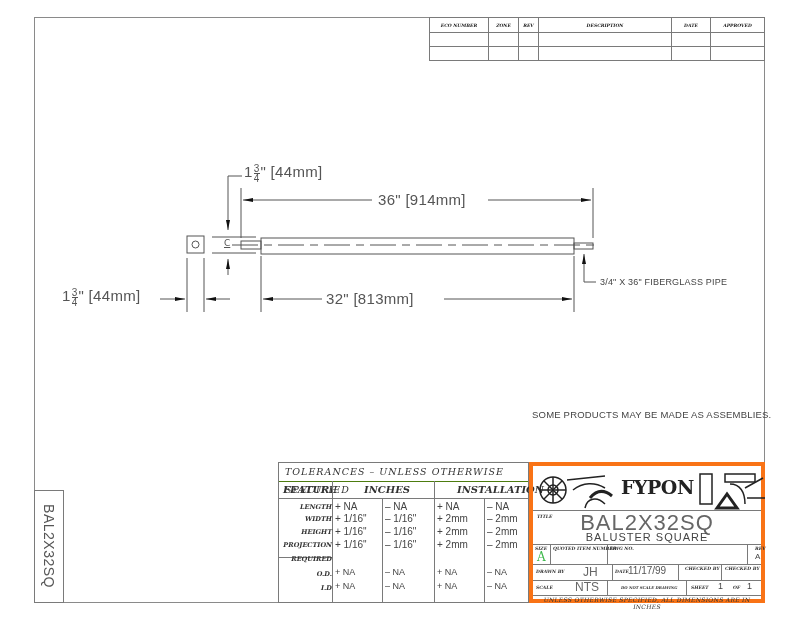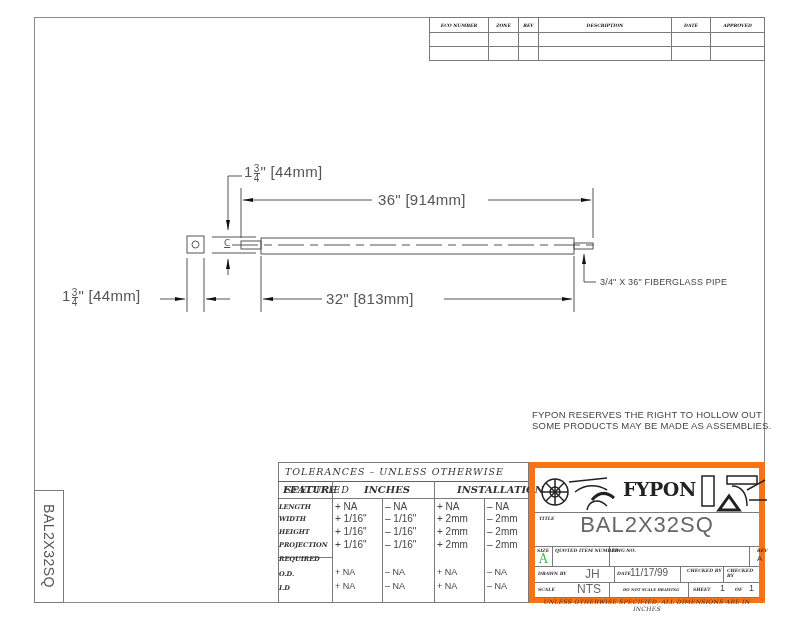--- a/index.html
+++ b/index.html
@@ -16,24 +16,24 @@
   .frac{display:inline-block;vertical-align:middle;text-align:center;font-size:10px;line-height:9px;margin:0 1px;}
   .frac span{display:block;}
   .frac .top{border-bottom:1px solid #555;}
   .note{font-family:"Liberation Sans","DejaVu Sans",sans-serif;font-size:9.5px;color:#444;line-height:11px;white-space:nowrap;letter-spacing:0.2px;}
   
   .tol{position:absolute;left:278px;top:462px;width:251px;height:141px;border:1px solid #7a7a7a;box-sizing:border-box;}
   .tol .hdr{height:18px;border-bottom:1px solid #4d7c0f;font-size:9.5px;line-height:18px;padding-left:6px;letter-spacing:1px;color:#333;}
   .tol .h2{position:absolute;top:18px;left:0;right:0;height:17px;border-bottom:1px solid #7a7a7a;font-size:10px;line-height:17px;}
   .tol .vline{position:absolute;top:18px;bottom:0;border-left:1px solid #7a7a7a;}
   .tol .vline2{position:absolute;top:35px;bottom:0;border-left:1px solid #7a7a7a;}
-  .tol .lbl{position:absolute;left:0;width:53px;text-align:left;font-size:6.5px;}
+  .tol .lbl{position:absolute;left:0;width:53px;text-align:right;font-size:6.5px;}
   .tol .val{position:absolute;font-size:10px;color:#444;font-family:"Liberation Sans",sans-serif;white-space:nowrap;}
   
-  .tb{position:absolute;left:529px;top:462px;width:236px;height:141px;border:6px solid #f97316;box-sizing:border-box;}
+  .tb{position:absolute;left:529px;top:462px;width:236px;height:141px;border:4px solid #f97316;box-sizing:border-box;}
   .tb .row{position:absolute;left:0;right:0;border-top:1px solid #7a7a7a;}
   .tb .sm{position:absolute;font-size:4.5px;}
   .side{position:absolute;left:34px;top:490px;width:30px;height:113px;border:1px solid #7a7a7a;box-sizing:border-box;}
   .side-text{position:absolute;left:49px;top:546px;transform:translate(-50%,-50%) rotate(90deg);font-family:"Liberation Sans",sans-serif;font-size:14px;color:#555;white-space:nowrap;letter-spacing:0.5px;}
 </style>
 </head>
 <body>
 
 <div class="frame"></div>
 
@@ -119,21 +119,20 @@
 <div class="abs dim" style="left:378px;top:191px;">36" [914mm]</div>
 <div class="abs dim" style="left:62px;top:287px;">
   <span>1</span><span class="frac"><span class="top">3</span><span>4</span></span><span>" [44mm]</span>
 </div>
 <div class="abs dim" style="left:326px;top:290px;">32" [813mm]</div>
 <div class="abs" style="left:224px;top:238px;font-size:9px;color:#555;text-decoration:underline;">C</div>
 <div class="abs note" style="left:600px;top:277px;font-size:9px;">3/4" X 36" FIBERGLASS PIPE</div>
 
 <div class="abs note" style="left:532px;top:400px;">
   <div style="height:9px"></div>
-  <div>FYPON RESERVES THE RIGHT TO HOLLOW OUT</div>
   <div>SOME PRODUCTS MAY BE MADE AS ASSEMBLIES.</div>
 </div>
 
 <div class="side"></div>
 <div class="side-text">BAL2X32SQ</div>
 
 <div class="tol">
   <div class="hdr serif-it" style="font-weight:normal">TOLERANCES – UNLESS OTHERWISE SPECIFIED</div>
   <div class="h2">
     <span class="abs serif-it" style="left:4px">FEATURE</span>
@@ -201,20 +200,21 @@
       <path d="M182 40 l10 -14 l10 14 z" stroke-width="3"></path>
       <path d="M190 6 h30 v8 h-30 z M195 16 c10 0 15 8 15 20"></path>
       <path d="M210 20 l18 -10 M212 30 h18"></path>
     </g>
   </svg>
   <div class="abs" style="left:88px;top:10px;font-family:'DejaVu Serif','Liberation Serif',serif;font-size:19px;font-weight:bold;color:#222;letter-spacing:-0.5px">FYPON</div>
 
   <div class="row" style="top:44px"></div>
   <div class="sm serif-it" style="left:4px;top:48px">TITLE</div>
   <div class="abs" style="left:0;right:0;top:44px;text-align:center;font-family:'Liberation Sans',sans-serif;font-size:22px;color:#666;letter-spacing:1px">BAL2X32SQ</div>
+  <div class="abs" style="left:0;right:0;top:65px;text-align:center;font-family:'Liberation Sans',sans-serif;font-size:11px;color:#444;letter-spacing:1px">BALUSTER  SQUARE</div>
 
   <div class="row" style="top:78px"></div>
   <div class="abs" style="left:17px;top:78px;height:20px;border-left:1px solid #7a7a7a"></div>
   <div class="abs" style="left:74px;top:78px;height:20px;border-left:1px solid #7a7a7a"></div>
   <div class="abs" style="left:214px;top:78px;height:20px;border-left:1px solid #7a7a7a"></div>
   <div class="sm serif-it" style="left:2px;top:80px">SIZE</div>
   <div class="abs" style="left:4px;top:84px;font-family:'DejaVu Serif',serif;font-size:12px;color:#3cb84a">A</div>
   <div class="sm serif-it" style="left:20px;top:80px">QUOTED ITEM NUMBER</div>
   <div class="sm serif-it" style="left:77px;top:80px">DWG NO.</div>
   <div class="sm serif-it" style="left:222px;top:80px">REV</div>

